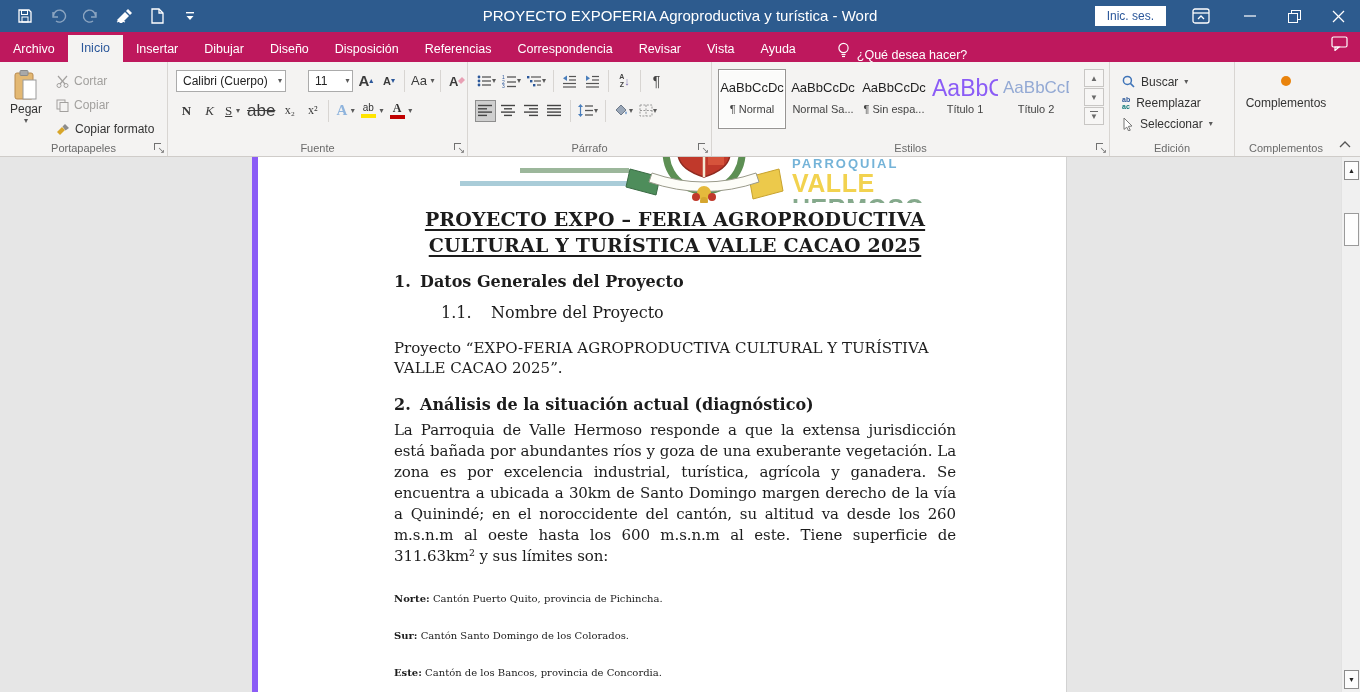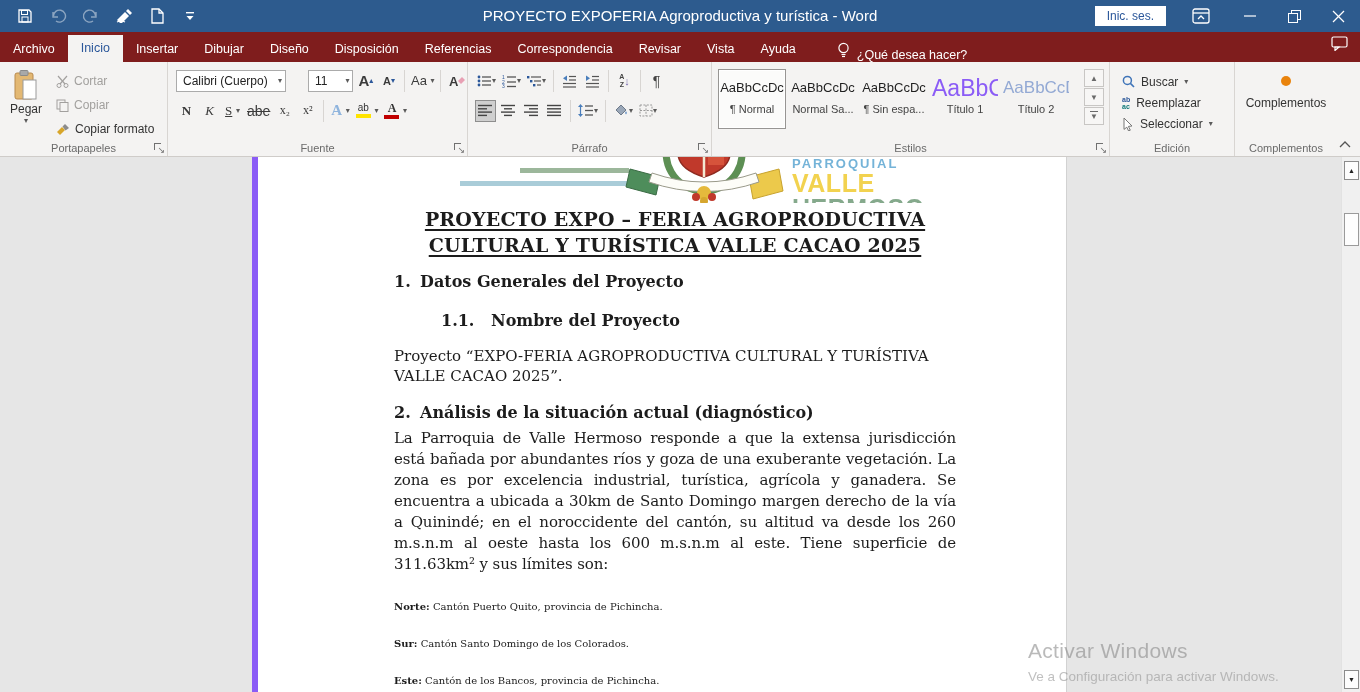--- a/index.html
+++ b/index.html
@@ -12,21 +12,21 @@
   .qicon{display:inline-flex;align-items:center;justify-content:center;width:18px;height:18px}
   .qicon svg{display:block}
   .dim{opacity:.45}
   .tb-title{position:absolute;left:50%;top:0;transform:translateX(-50%);height:32px;line-height:32px;font-size:15px;color:#fff;white-space:nowrap}
   .tb-right{margin-left:auto;display:flex;align-items:center;height:32px}
   .signin{background:#fff;color:#2b579a;border:none;font-size:12px;padding:3px 12px;margin-right:26px;font-family:inherit;cursor:pointer}
   .winbtn{width:44px;height:32px;display:flex;align-items:center;justify-content:center}
   .ribbonopt{margin-right:18px}
 
   
-  .tabrow{height:30px;background:#7f1d1d;display:flex;align-items:flex-end;position:relative}
+  .tabrow{height:30px;background:#be185d;display:flex;align-items:flex-end;position:relative}
   .tab{height:26px;line-height:26px;padding:0 13px;font-size:12.5px;color:#fff;cursor:pointer}
   .tab.active{background:#f4f3f2;color:#2b579a;height:27px;line-height:27px}
   .helpbox{display:flex;align-items:flex-end;gap:7px;margin-left:28px;height:26px;color:#fff;font-size:12.5px}
   .comment-ic{position:absolute;right:12px;top:4px}
 
   
   .ribbon{height:95px;background:#f4f3f2;display:flex;border-bottom:1px solid #cfccc9;position:relative}
   .group{position:relative;border-right:1px solid #d8d5d2;padding-top:5px}
   .glabel{position:absolute;bottom:2px;left:0;right:0;text-align:center;font-size:11px;color:#6a6a6a}
   .dlg{position:absolute;right:3px;bottom:3px;width:11px;height:11px;cursor:pointer}
@@ -51,21 +51,21 @@
   .c-family{width:123px}
   .c-size{width:50px;margin-left:20px}
   .rbtn{min-width:21px;height:22px;display:inline-flex;align-items:center;justify-content:center;font-size:13px;color:#3b3b3b;cursor:pointer;padding:0 2px}
   .rbtn.active{background:#cfcfcf;border:1px solid #8e8e8e}
   .grow-a{font-size:15px;font-weight:bold}
   .shrink-a{font-size:11px;font-weight:bold}
   .upcaret{color:#2b579a;font-size:8px;vertical-align:super}
   .b-bold{font-weight:bold;font-family:"Liberation Serif",serif}
   .b-italic{font-style:italic;font-family:"Liberation Serif",serif}
   .b-under{text-decoration:underline;font-family:"Liberation Serif",serif}
-  .b-strike{text-decoration:line-through;font-size:14px}
+  .b-strike{text-decoration:line-through;font-size:17px}
   .subsup{font-size:12px;font-family:"Liberation Serif",serif}
   .stack{display:inline-flex;flex-direction:column;align-items:center;line-height:1;gap:1px}
   .bar{width:15px;height:4px;display:block}
   .fx-a{color:#8fb4dd;font-weight:bold;font-size:15px;font-family:"Liberation Serif",serif}
   .hl-ab{font-size:10px;color:#333}
   .fc-a{font-size:12px;font-weight:bold;color:#333;font-family:"Liberation Serif",serif}
 
   
   .g-para{width:244px}
   .prow{display:flex;align-items:center;padding-left:7px;height:27px;gap:2px}
@@ -109,21 +109,21 @@
   .logotext{position:absolute;left:398px;top:0;line-height:1}
   .lt-top{font-size:13px;font-weight:bold;letter-spacing:2px;color:#74b3d8;font-family:"Liberation Sans",sans-serif}
   .lt-bottom{font-size:25px;font-weight:bold;letter-spacing:.5px;font-family:"Liberation Sans",sans-serif;margin-top:1px}
   .lt-valle{color:#f2d24f}.lt-hermoso{color:#85a98c}
 
   .doctitle{text-align:center;font-size:19px;font-weight:bold;line-height:26px;margin-top:3px;letter-spacing:.2px}
   .doctitle span{text-decoration:underline;text-underline-offset:3px;text-decoration-thickness:2px}
   .h-num{display:inline-block}
   .dh1{font-size:16px;font-weight:bold;margin-top:14px}
   .dh1 .h-num{width:26px}
-  .dh11{font-size:16px;font-weight:bold;margin-top:20px;padding-left:47px}
+  .dh11{font-size:16px;font-weight:normal;margin-top:12px;padding-left:47px}
   .dh11 .h-num{width:50px}
   .dp{font-size:15px;line-height:20px;margin-top:16px}
   .dp2{font-size:15px;line-height:21px;margin-top:6px;text-align:justify;letter-spacing:-.1px}
   .limit{font-size:10px;margin-top:26px}
   .limit b{font-weight:bold}
 
   .watermark{position:absolute;left:1028px;top:482px;color:#9c9c9c;pointer-events:none}
   .wm1{font-size:21px;color:rgba(130,130,130,.55);letter-spacing:.3px;font-weight:300}
   .wm2{font-size:13.5px;color:rgba(150,150,150,.6);margin-top:6px}
 
@@ -589,29 +589,25 @@
       <div class="dp">Proyecto “EXPO-FERIA AGROPRODUCTIVA CULTURAL Y TURÍSTIVA VALLE CACAO 2025”.</div>
 
       <div class="dh1" style="margin-top:17px">
         <span class="h-num">2.</span><span>Análisis de la situación actual (diagnóstico)</span>
       </div>
 
       <div class="dp2">La Parroquia de Valle Hermoso responde a que la extensa jurisdicción está bañada por abundantes ríos y goza de una exuberante vegetación. La zona es por excelencia industrial, turística, agrícola y ganadera. Se encuentra a ubicada a 30km de Santo Domingo margen derecho de la vía a Quinindé; en el noroccidente del cantón, su altitud va desde los 260 m.s.n.m al oeste hasta los 600 m.s.n.m al este. Tiene superficie de 311.63km² y sus límites son:</div>
 
       <div class="limit"><b>Norte:</b><span> Cantón Puerto Quito, provincia de Pichincha.</span></div>
       <div class="limit"><b>Sur:</b><span> Cantón Santo Domingo de los Colorados.</span></div>
-      <div class="limit"><b>Este:</b><span> Cantón de los Bancos, provincia de Pichincha.</span></div>
+      <div class="limit"><b>Este:</b><span> Cantón de los Bancos, provincia de Concordia.</span></div>
       <div class="limit"><b>Oeste:</b><span> Cantón La Concordia y Parroquia San Jacinto del Búa.</span></div>
 
     </div>
   </div>
 
-  <div class="watermark">
-    <div class="wm1">Activar Windows</div>
-    <div class="wm2">Ve a Configuración para activar Windows.</div>
-  </div>
 
   <div class="vscroll">
     <span class="sb-btn sb-up">▲</span>
     <span class="sb-thumb"></span>
     <span class="sb-btn sb-down">▼</span>
   </div>
 </div>
 
 </body></html>

